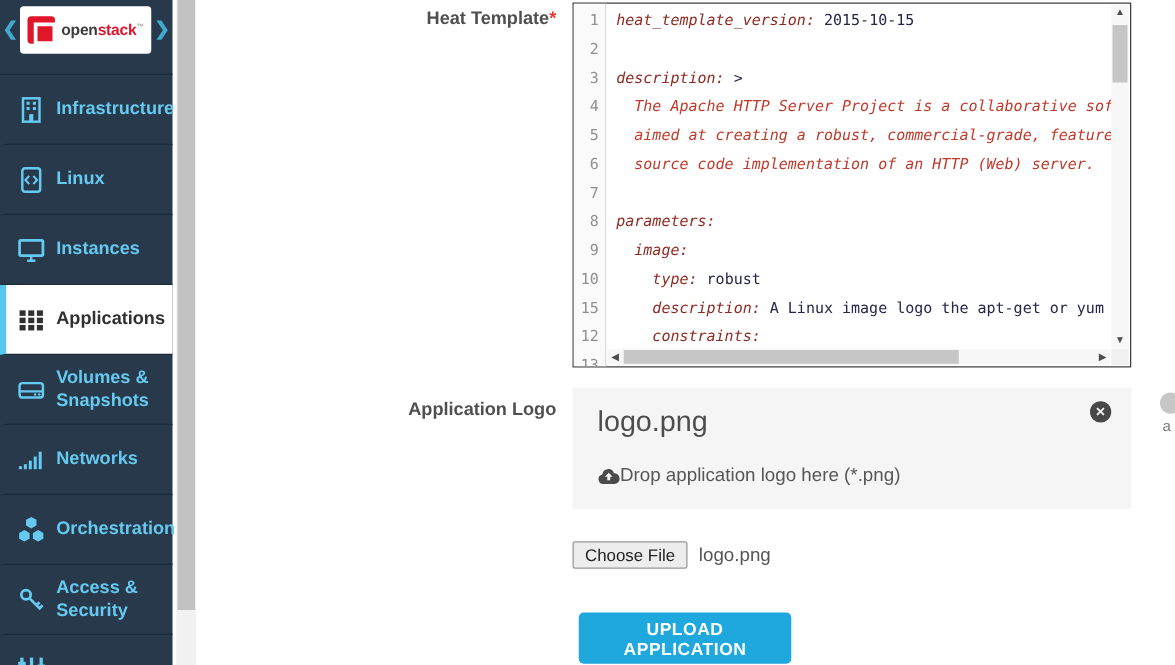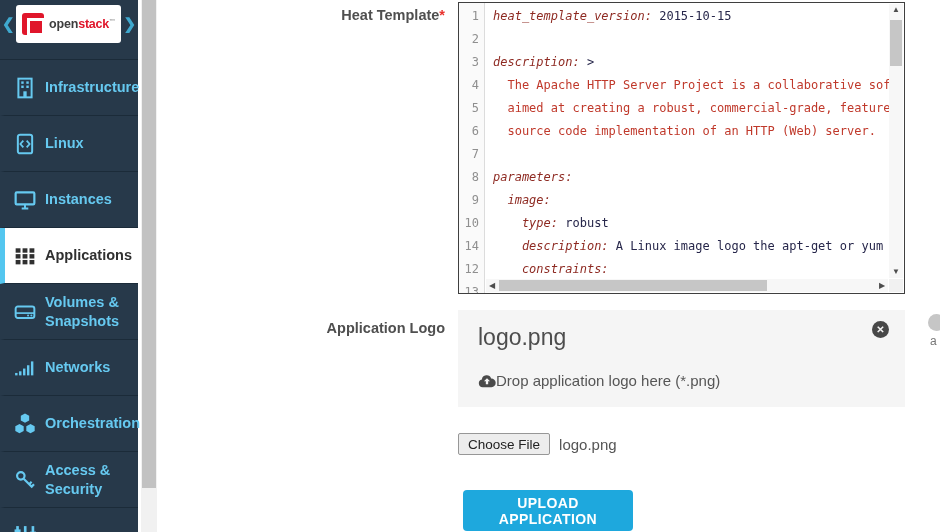--- a/index.html
+++ b/index.html
@@ -51,21 +51,21 @@
   .editor{position:absolute;left:458px;top:2px;width:447px;height:292px;border:1px solid #3f3f3f;background:#fff;}
   .gutter{position:absolute;left:0;top:0;bottom:0;width:26px;background:#fafafa;
           border-right:1px solid #dcdcdc;padding-top:2px;overflow:hidden;}
   .gut-n{height:23px;line-height:23px;text-align:right;padding-right:5px;
          font-family:"DejaVu Sans Mono",monospace;font-size:12px;color:#8f8f8f;}
   .codearea{position:absolute;left:27px;top:0;right:15px;bottom:13px;overflow:hidden;padding:2px 0 0 7px;}
   .code-line{height:23px;line-height:23px;white-space:pre;
              font-family:"DejaVu Sans Mono",monospace;font-size:12px;}
   .tk-key{color:var(--code-key);font-style:italic;}
   .tk-plain{color:var(--code-plain);}
-  .tk-str{color:var(--code-str);}
+  .tk-str{color:var(--code-str);font-style:italic;}
   .vscroll{position:absolute;top:1px;right:1px;width:14px;bottom:15px;background:#f7f7f7;}
   .vscroll .arrow{height:12px;text-align:center;font-size:8px;line-height:12px;color:#4d4d4d;cursor:pointer;}
   .vscroll .arrow.down{position:absolute;bottom:0;left:0;right:0;}
   .vscroll .thumb{position:absolute;left:1px;top:16px;width:12px;height:46px;background:#c6c6c6;cursor:pointer;}
   .hscroll{position:absolute;left:27px;right:16px;bottom:1px;height:13px;background:#f7f7f7;}
   .hscroll .arrow{position:absolute;top:0;width:12px;height:13px;text-align:center;font-size:8px;line-height:13px;color:#4d4d4d;cursor:pointer;}
   .hscroll .arrow.left{left:0;}
   .hscroll .arrow.right{right:0;}
   .hscroll .thumb{position:absolute;left:13px;top:1px;width:268px;height:11px;background:#c6c6c6;cursor:pointer;}
   .scroll-corner{position:absolute;right:1px;bottom:1px;width:14px;height:13px;background:#f1f1f1;}
@@ -225,21 +225,21 @@
       <div class="gut-n">1</div>
       <div class="gut-n">2</div>
       <div class="gut-n">3</div>
       <div class="gut-n">4</div>
       <div class="gut-n">5</div>
       <div class="gut-n">6</div>
       <div class="gut-n">7</div>
       <div class="gut-n">8</div>
       <div class="gut-n">9</div>
       <div class="gut-n">10</div>
-      <div class="gut-n">14</div>
+      <div class="gut-n">15</div>
       <div class="gut-n">12</div>
       <div class="gut-n">13</div>
     </div>
   <div class="codearea">
       <div class="code-line"><span class="tk-key">heat_template_version:</span><span class="tk-plain"> 2015-10-15</span></div>
       <div class="code-line"></div>
       <div class="code-line"><span class="tk-key">description:</span><span class="tk-plain"> &gt;</span></div>
       <div class="code-line"><span class="tk-str">  The Apache HTTP Server Project is a collaborative sof</span></div>
       <div class="code-line"><span class="tk-str">  aimed at creating a robust, commercial-grade, feature</span></div>
       <div class="code-line"><span class="tk-str">  source code implementation of an HTTP (Web) server.</span></div>

